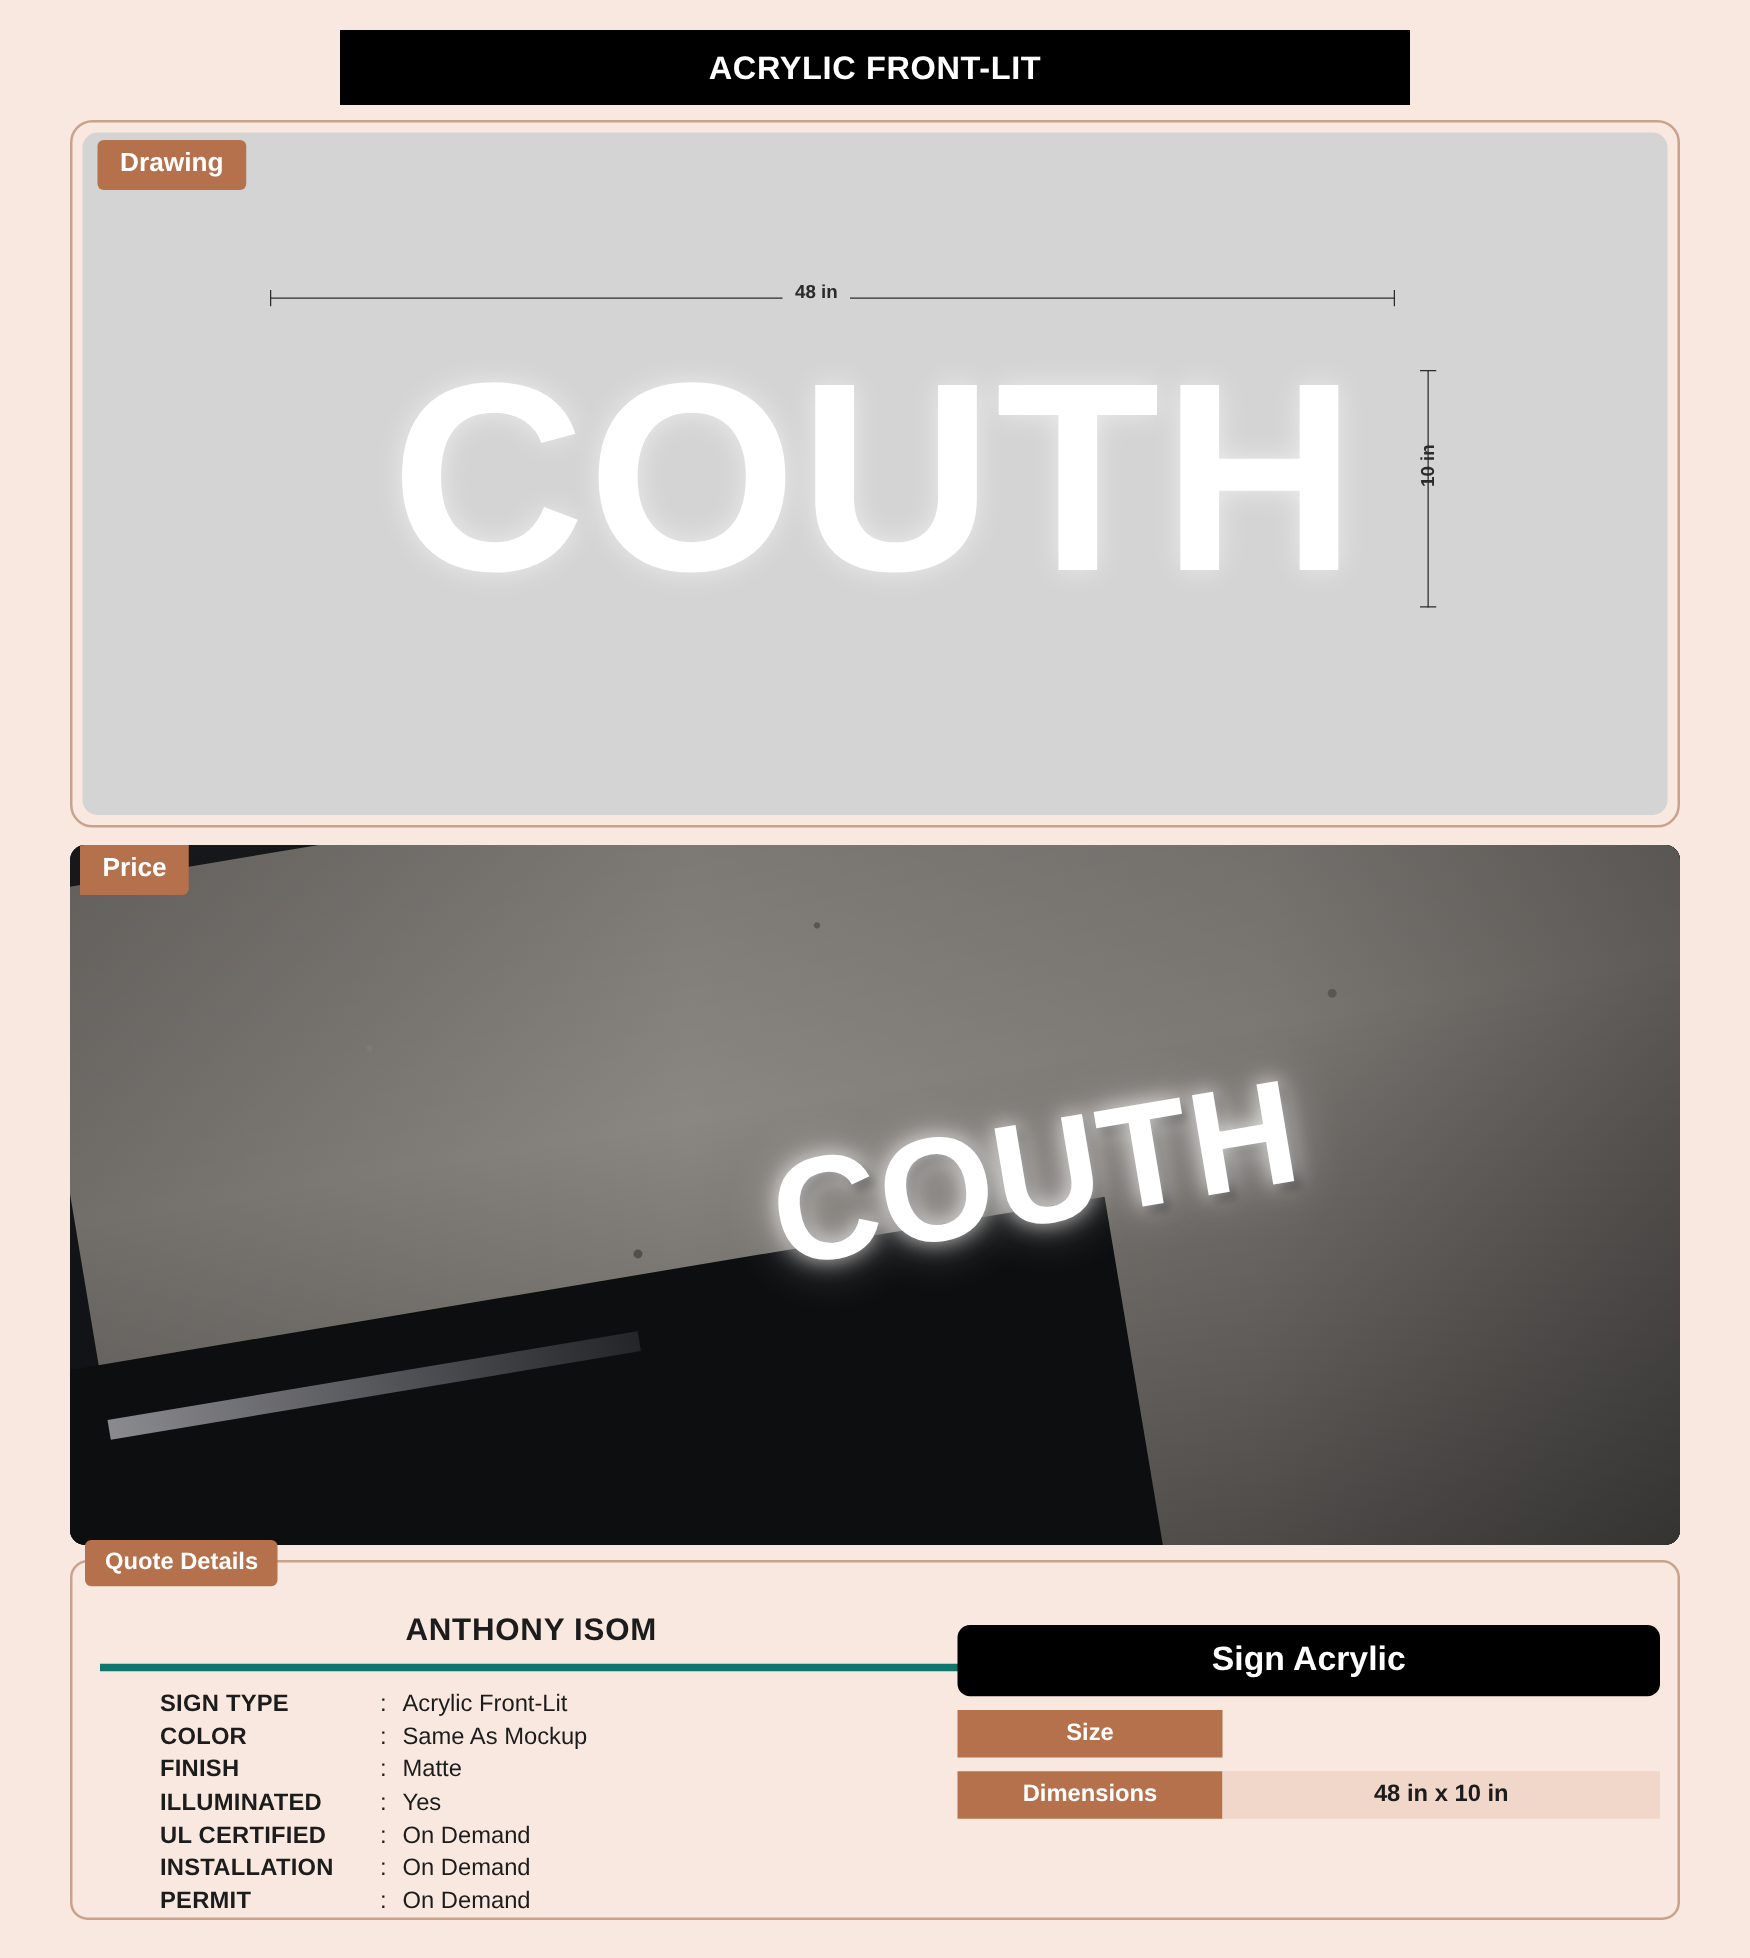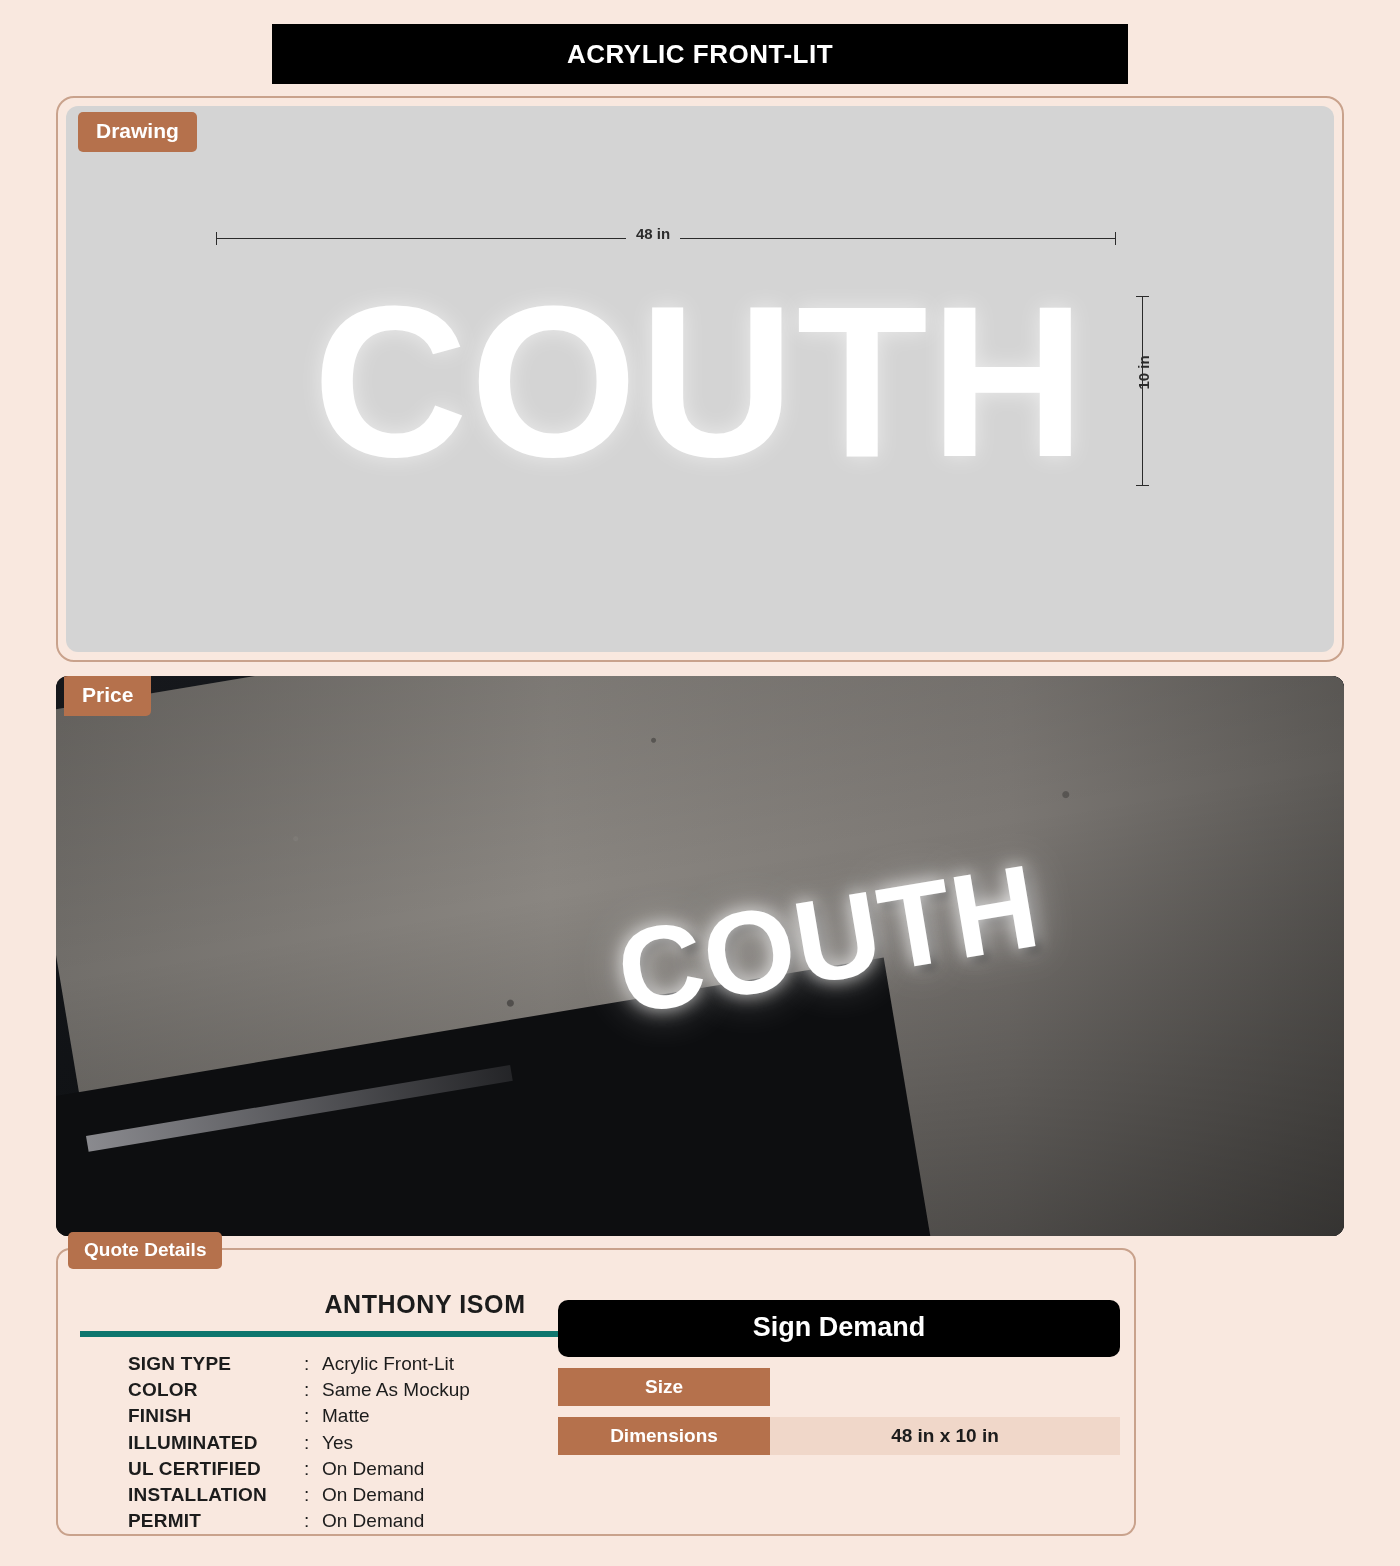--- a/index.html
+++ b/index.html
@@ -203,21 +203,21 @@
     text-shadow:
       0 0 18px rgba(255,255,255,0.85),
       0 0 42px rgba(255,255,255,0.45),
       4px 6px 8px rgba(0,0,0,0.55);
   }
 
   
   .quote-panel {
     position: absolute;
     left: 56px; top: 1248px;
-    width: 1080px; height: 288px;
+    width: 1288px; height: 288px;
     border: 2px solid #c9a28c;
     border-radius: 14px;
     background: #f9e8df;
   }
   .badge-quote {
     left: 10px; top: -18px;
     font-size: 19px;
     padding: 7px 16px 8px 16px;
   }
   .quote-left {
@@ -401,21 +401,21 @@
         </div>
         <div class="spec-row">
           <span class="spec-label">PERMIT</span>
           <span class="spec-colon">:</span>
           <span class="spec-value">On Demand</span>
         </div>
       </div>
     </div>
 
     <div class="sign-details">
-      <div class="sd-header">Sign Demand</div>
+      <div class="sd-header">Sign Acrylic</div>
       <div class="sd-row">
         <div class="sd-key">Size</div>
       </div>
       <div class="sd-row">
         <div class="sd-key">Dimensions</div>
         <div class="sd-val">48 in x 10 in</div>
       </div>
     </div>
   </div>
 

